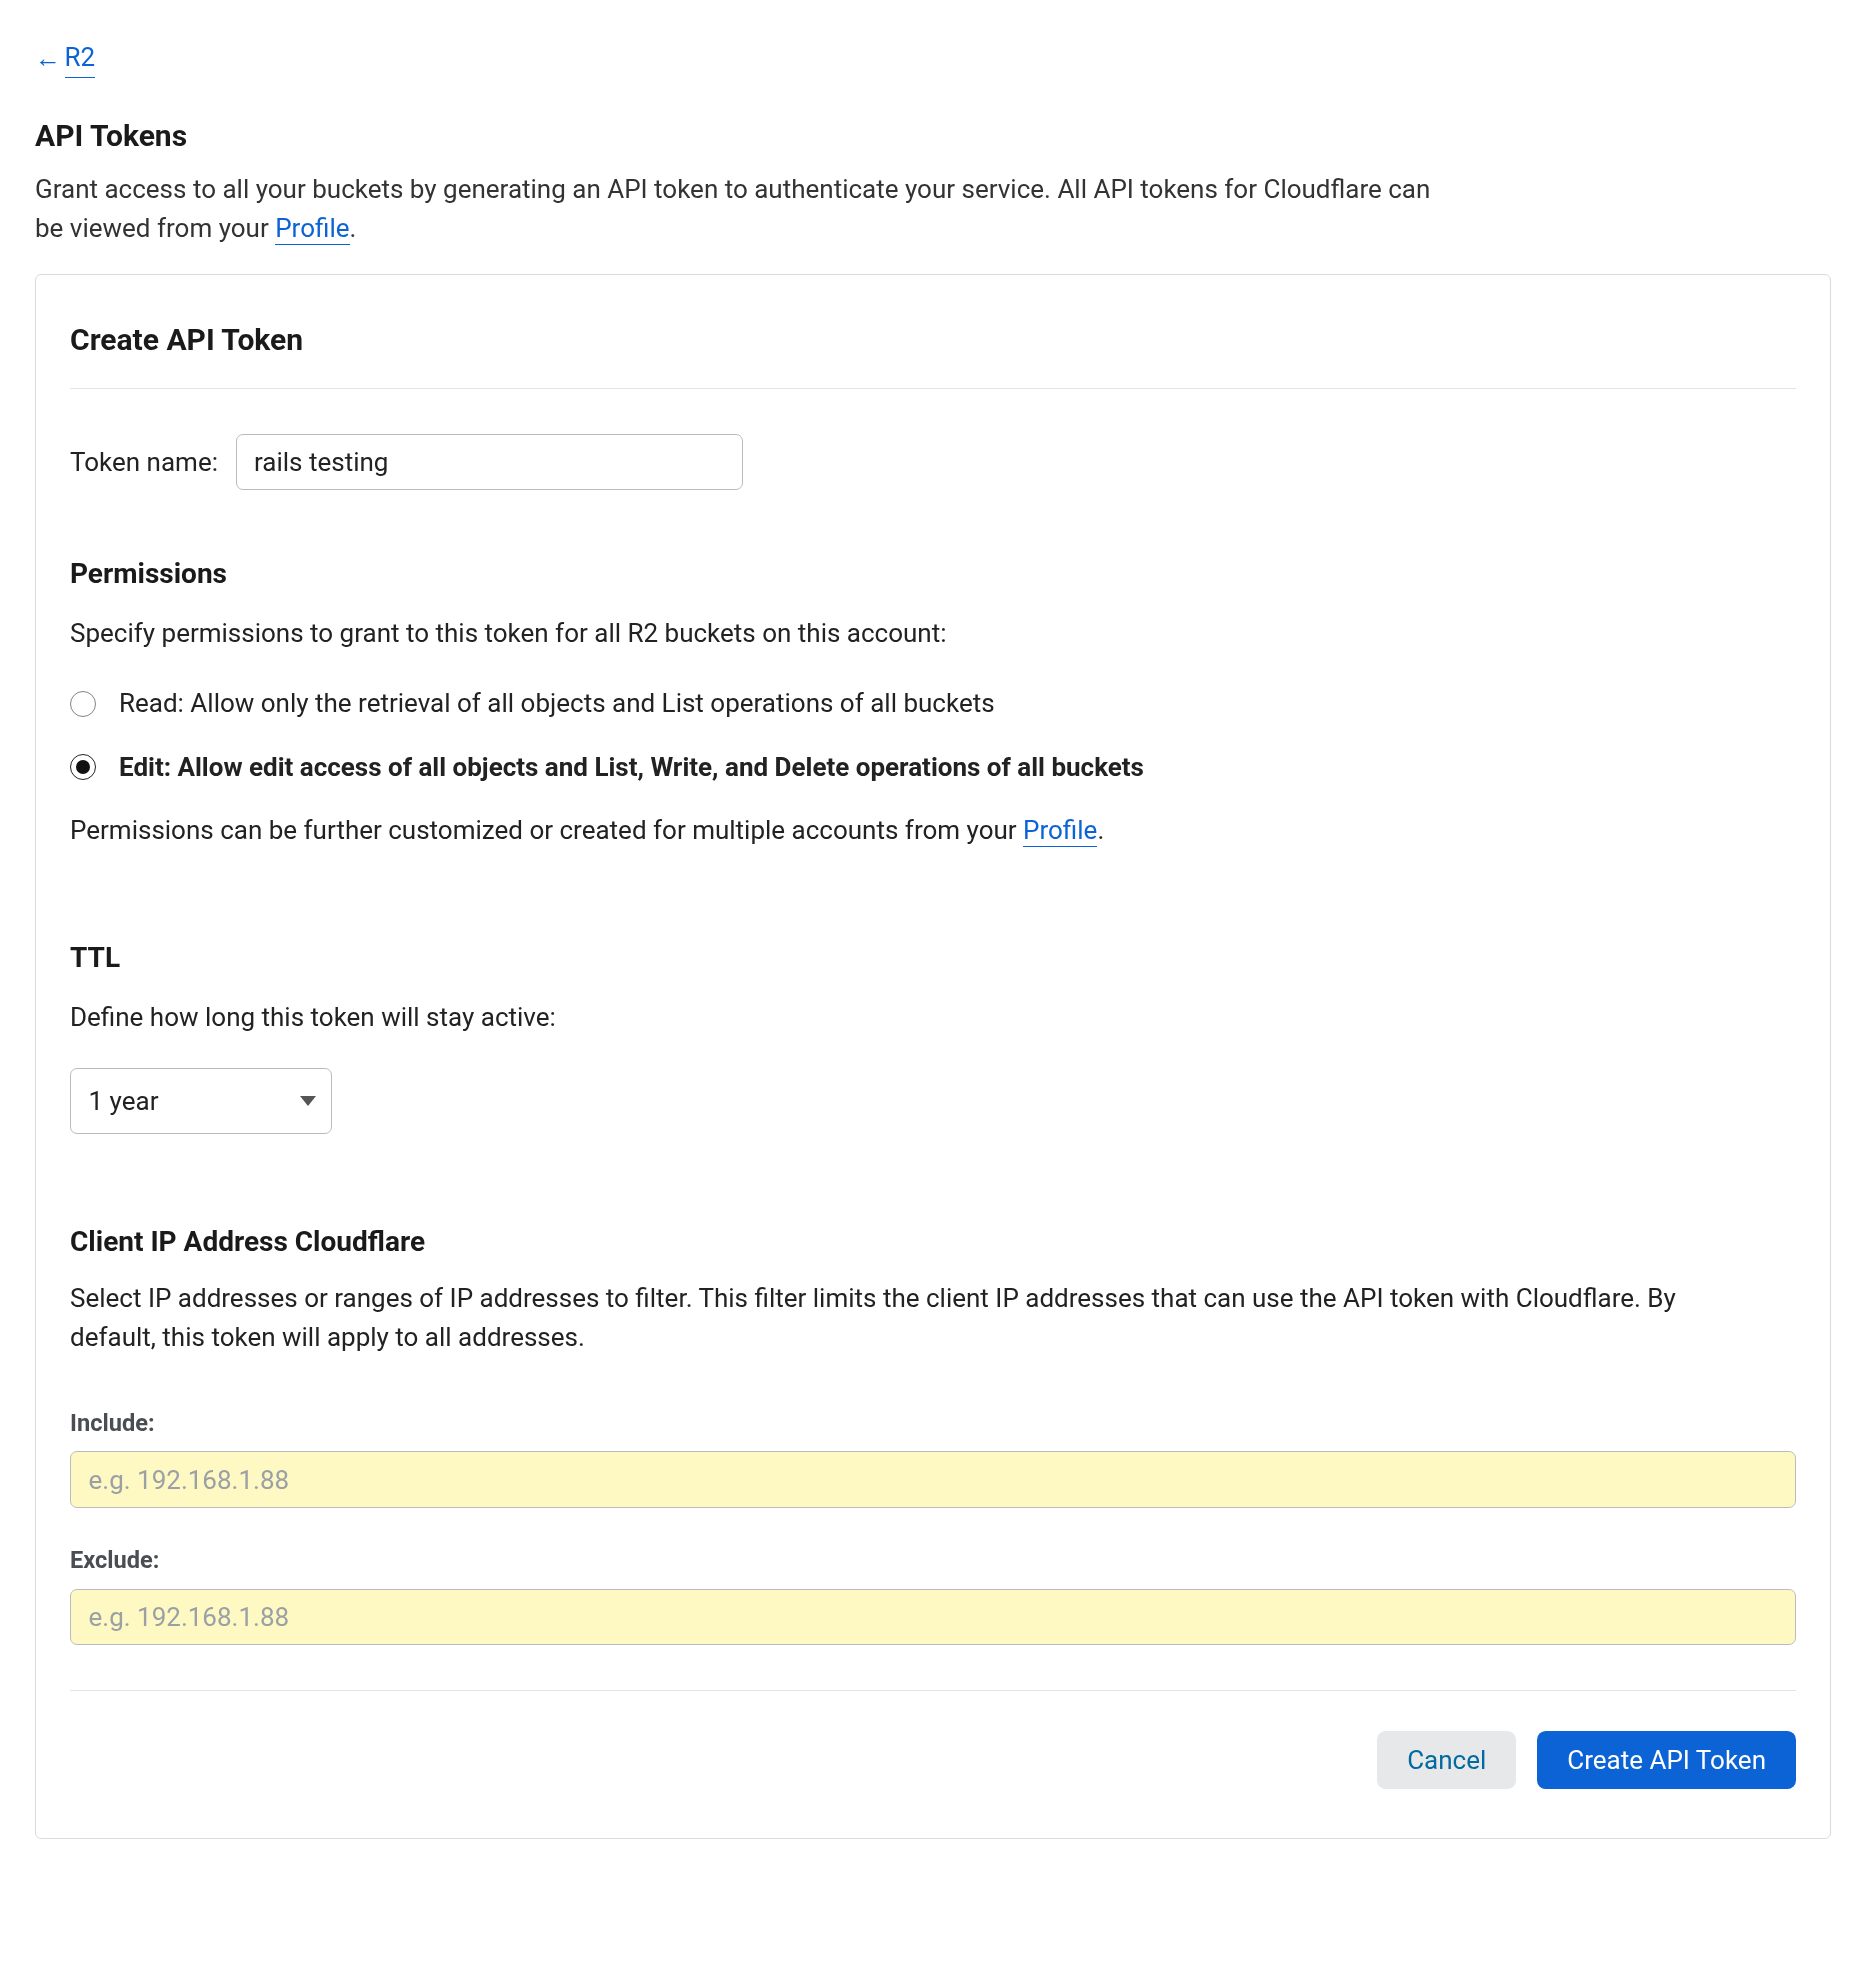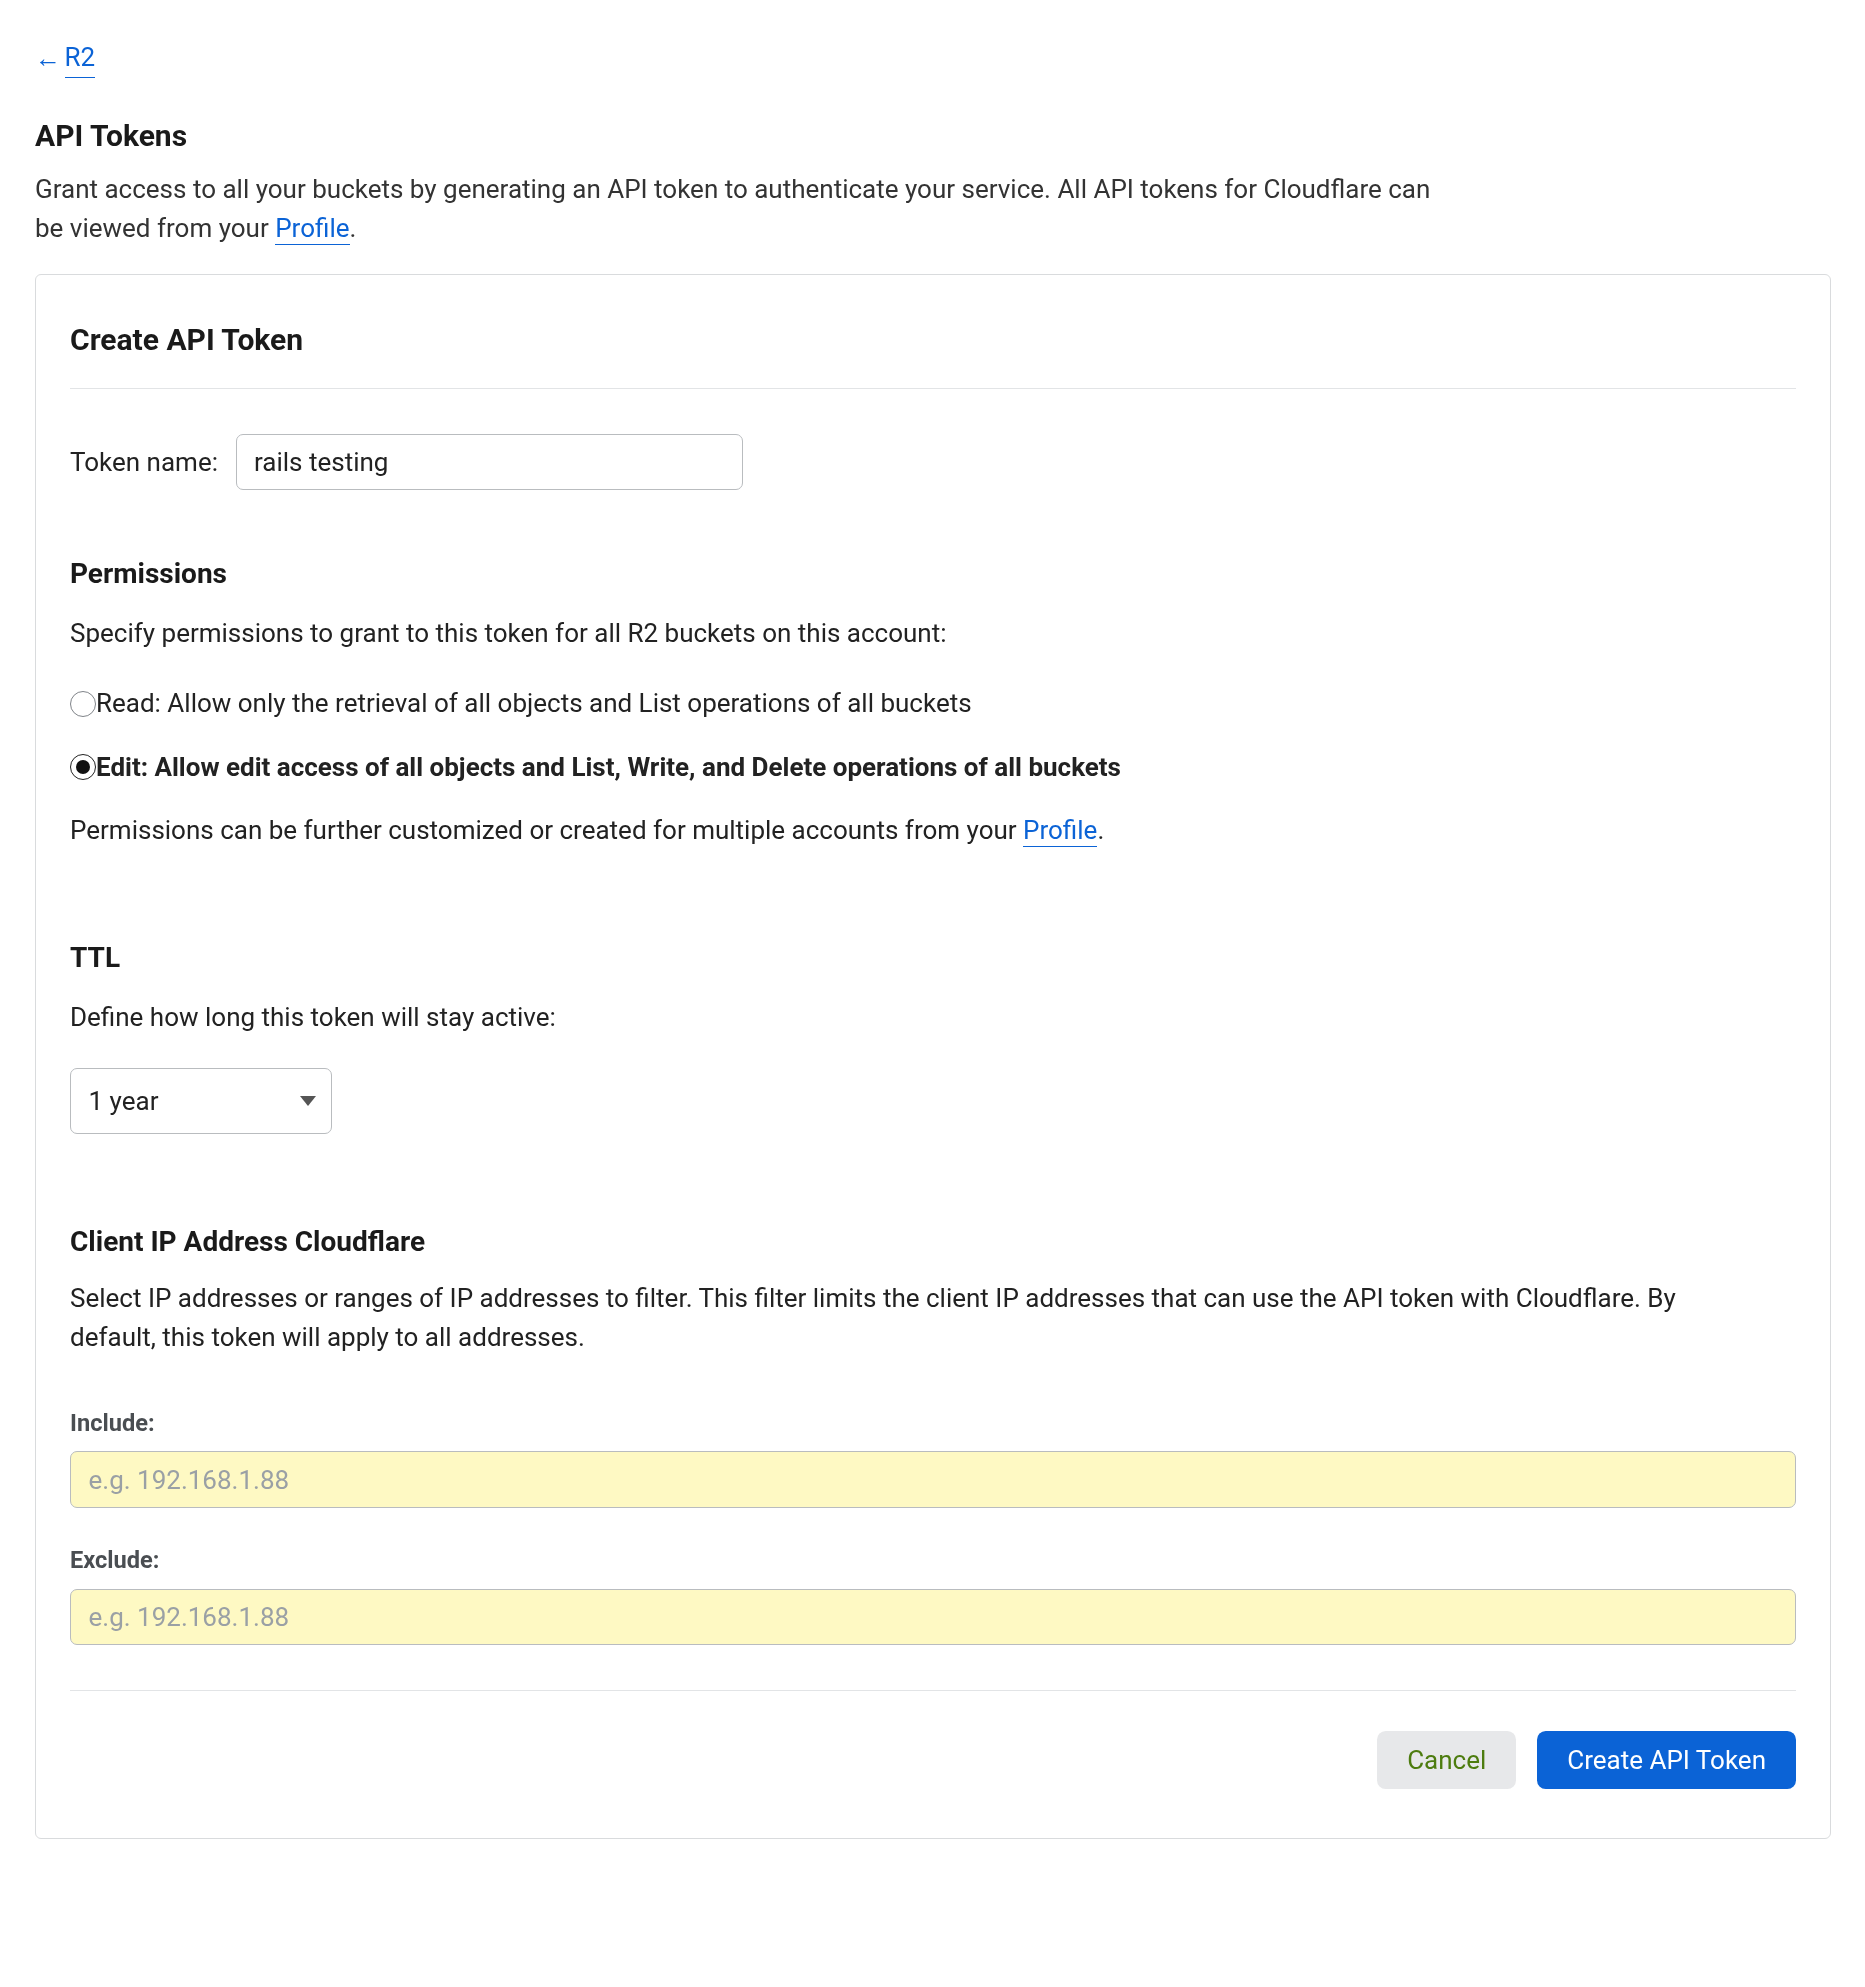--- a/index.html
+++ b/index.html
@@ -80,20 +80,21 @@
       font-size:28px;
       font-weight:700;
       margin-bottom: 19px;
       color:#1a1a1a;
     }
     .sub-desc { font-size:26px; color:#222; margin-bottom: 31px; }
 
     .radio-item {
       display:flex;
       align-items:center;
+      gap: 23px;
       margin-bottom: 24.5px;
       cursor:pointer;
     }
     .radio {
       width:26px; height:26px; border-radius:50%;
       border:1.7px solid #808489;
       display:inline-flex; align-items:center; justify-content:center;
       flex-shrink:0;
     }
     .radio.selected { border-color:#222; }
@@ -158,21 +159,21 @@
       gap: 21px;
     }
     .btn {
       font-size:26px;
       padding: 14px 30px;
       border-radius:8.7px;
       border:none;
       cursor:pointer;
       font-family:inherit;
     }
-    .btn-secondary { background:#e7e8ea; color:#4d7c0f; }
+    .btn-secondary { background:#e7e8ea; color:#0369a1; }
     .btn-primary { background:#0b63d6; color:#fff; }
   </style>
 </head>
 <body>
 
 
 
 
 <a class="back-link">
   <span class="arrow">←</span>

